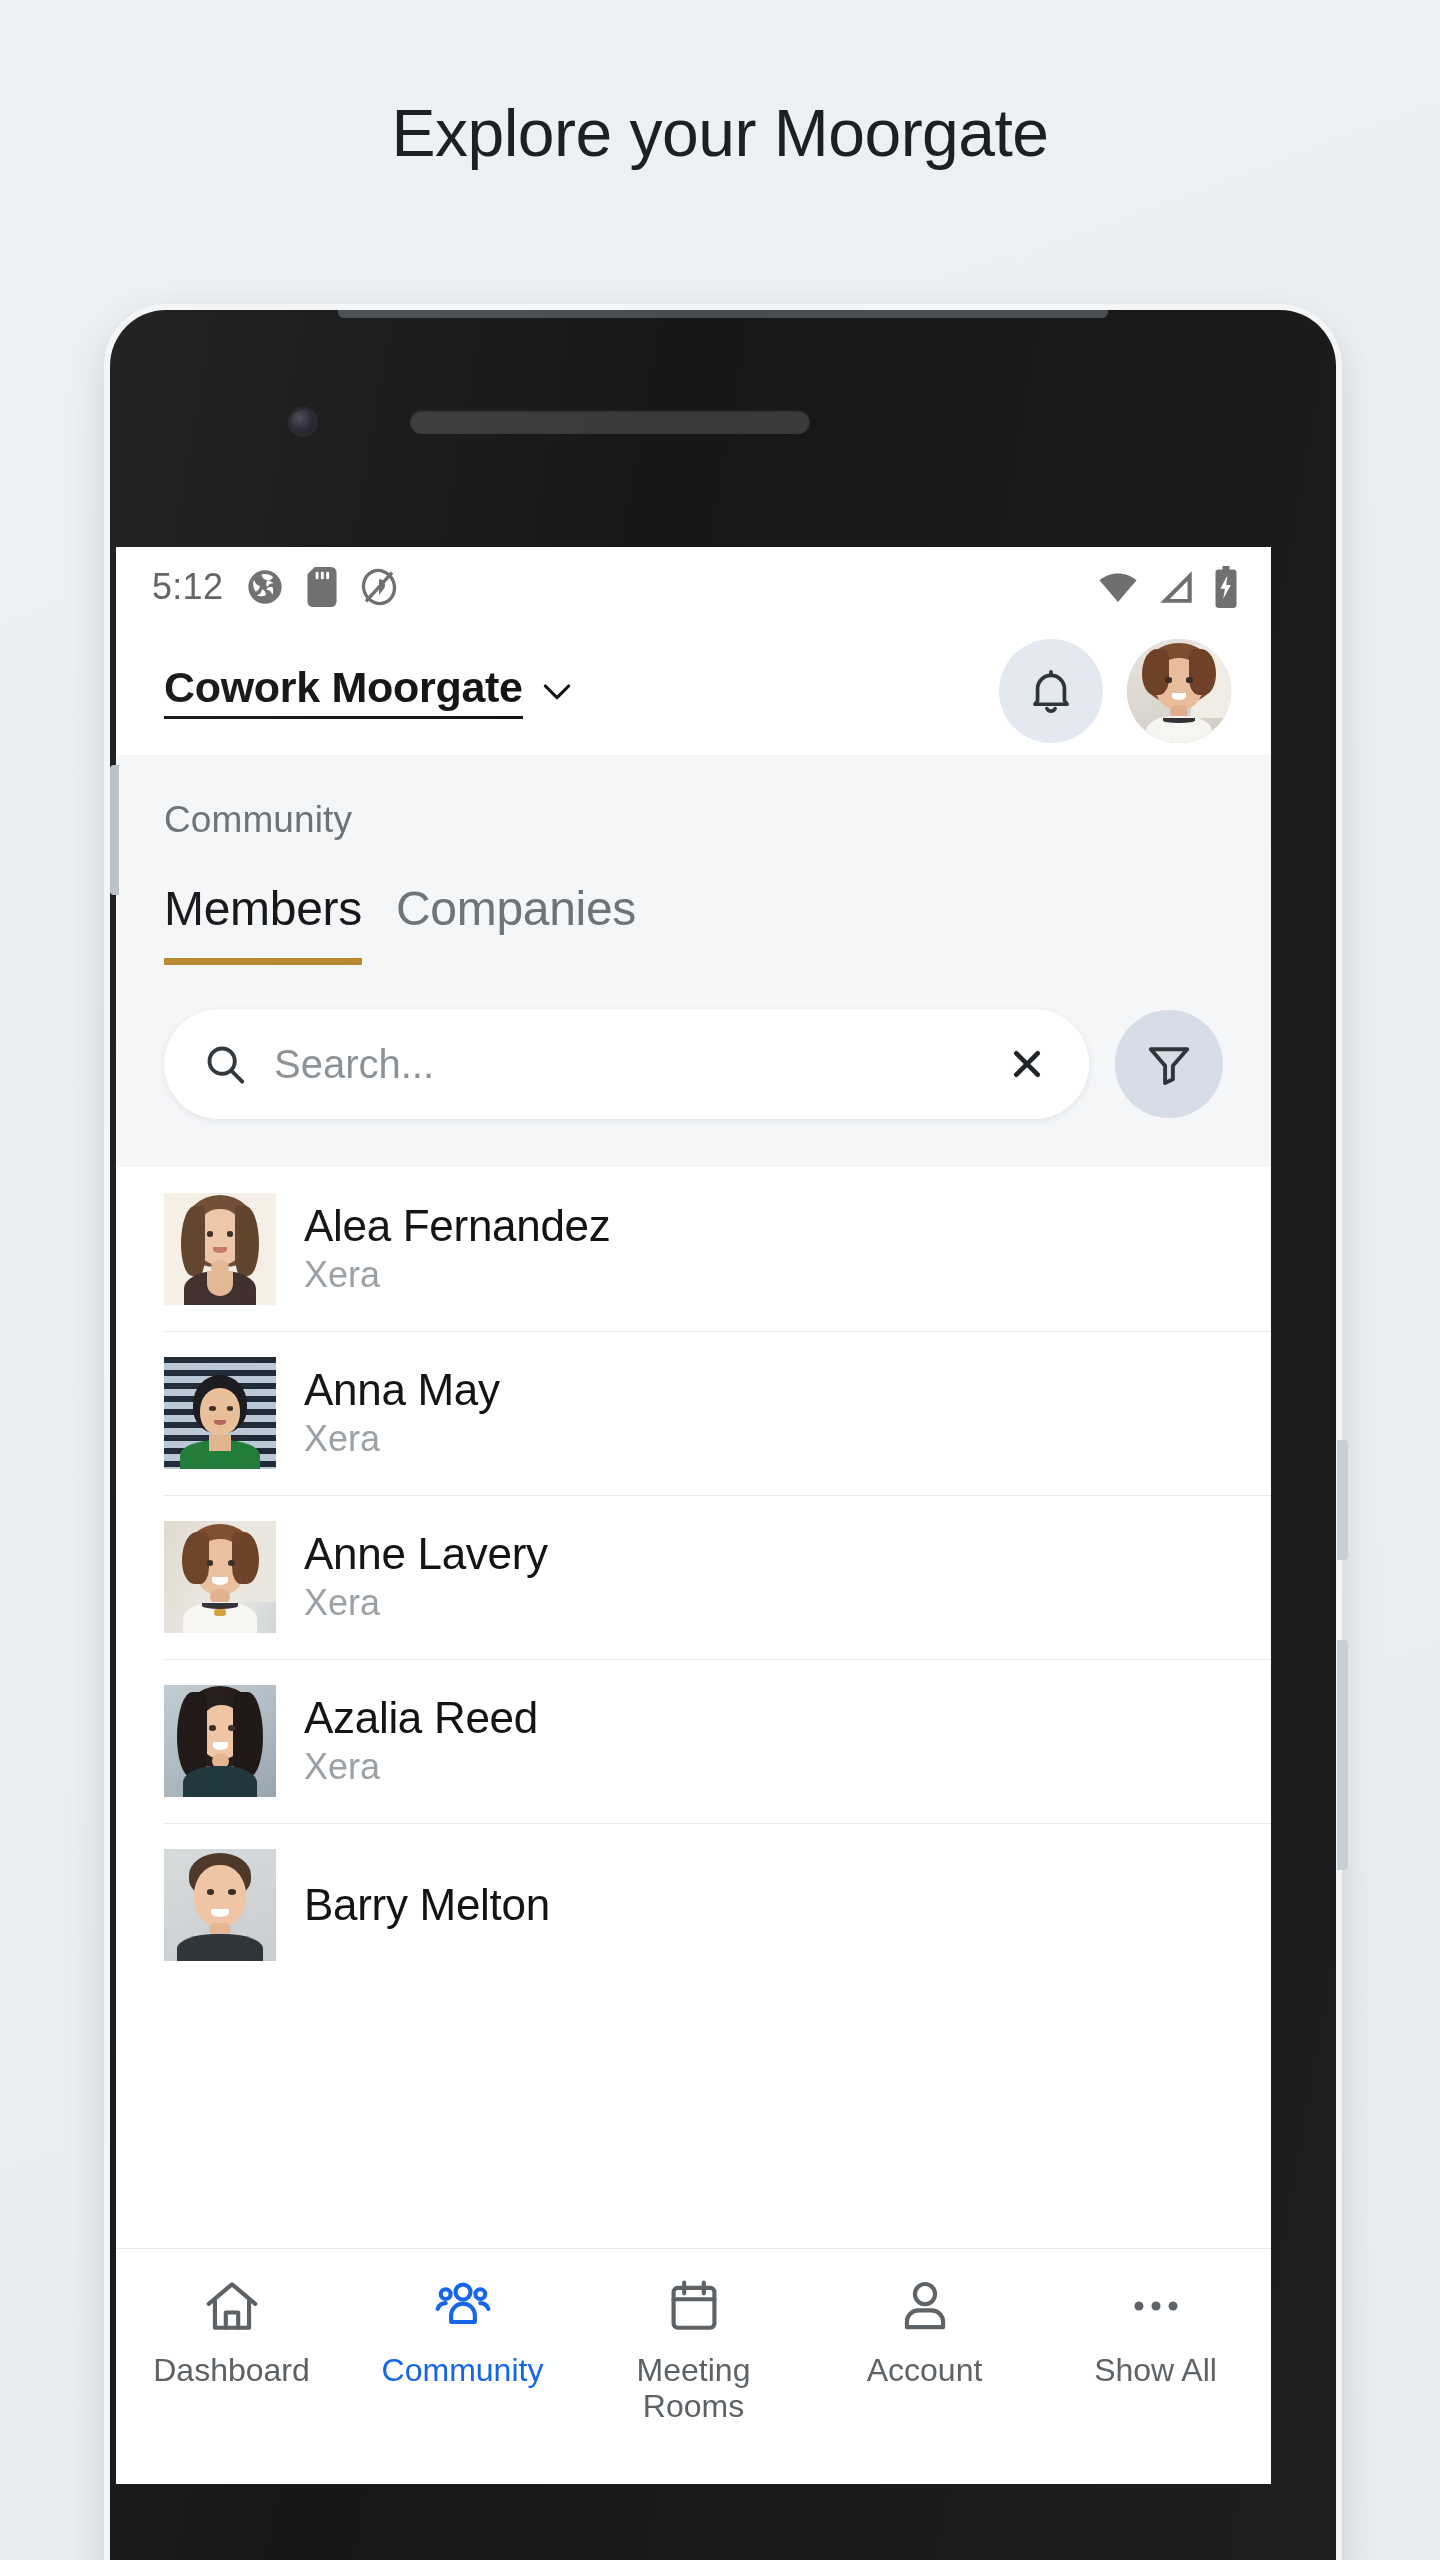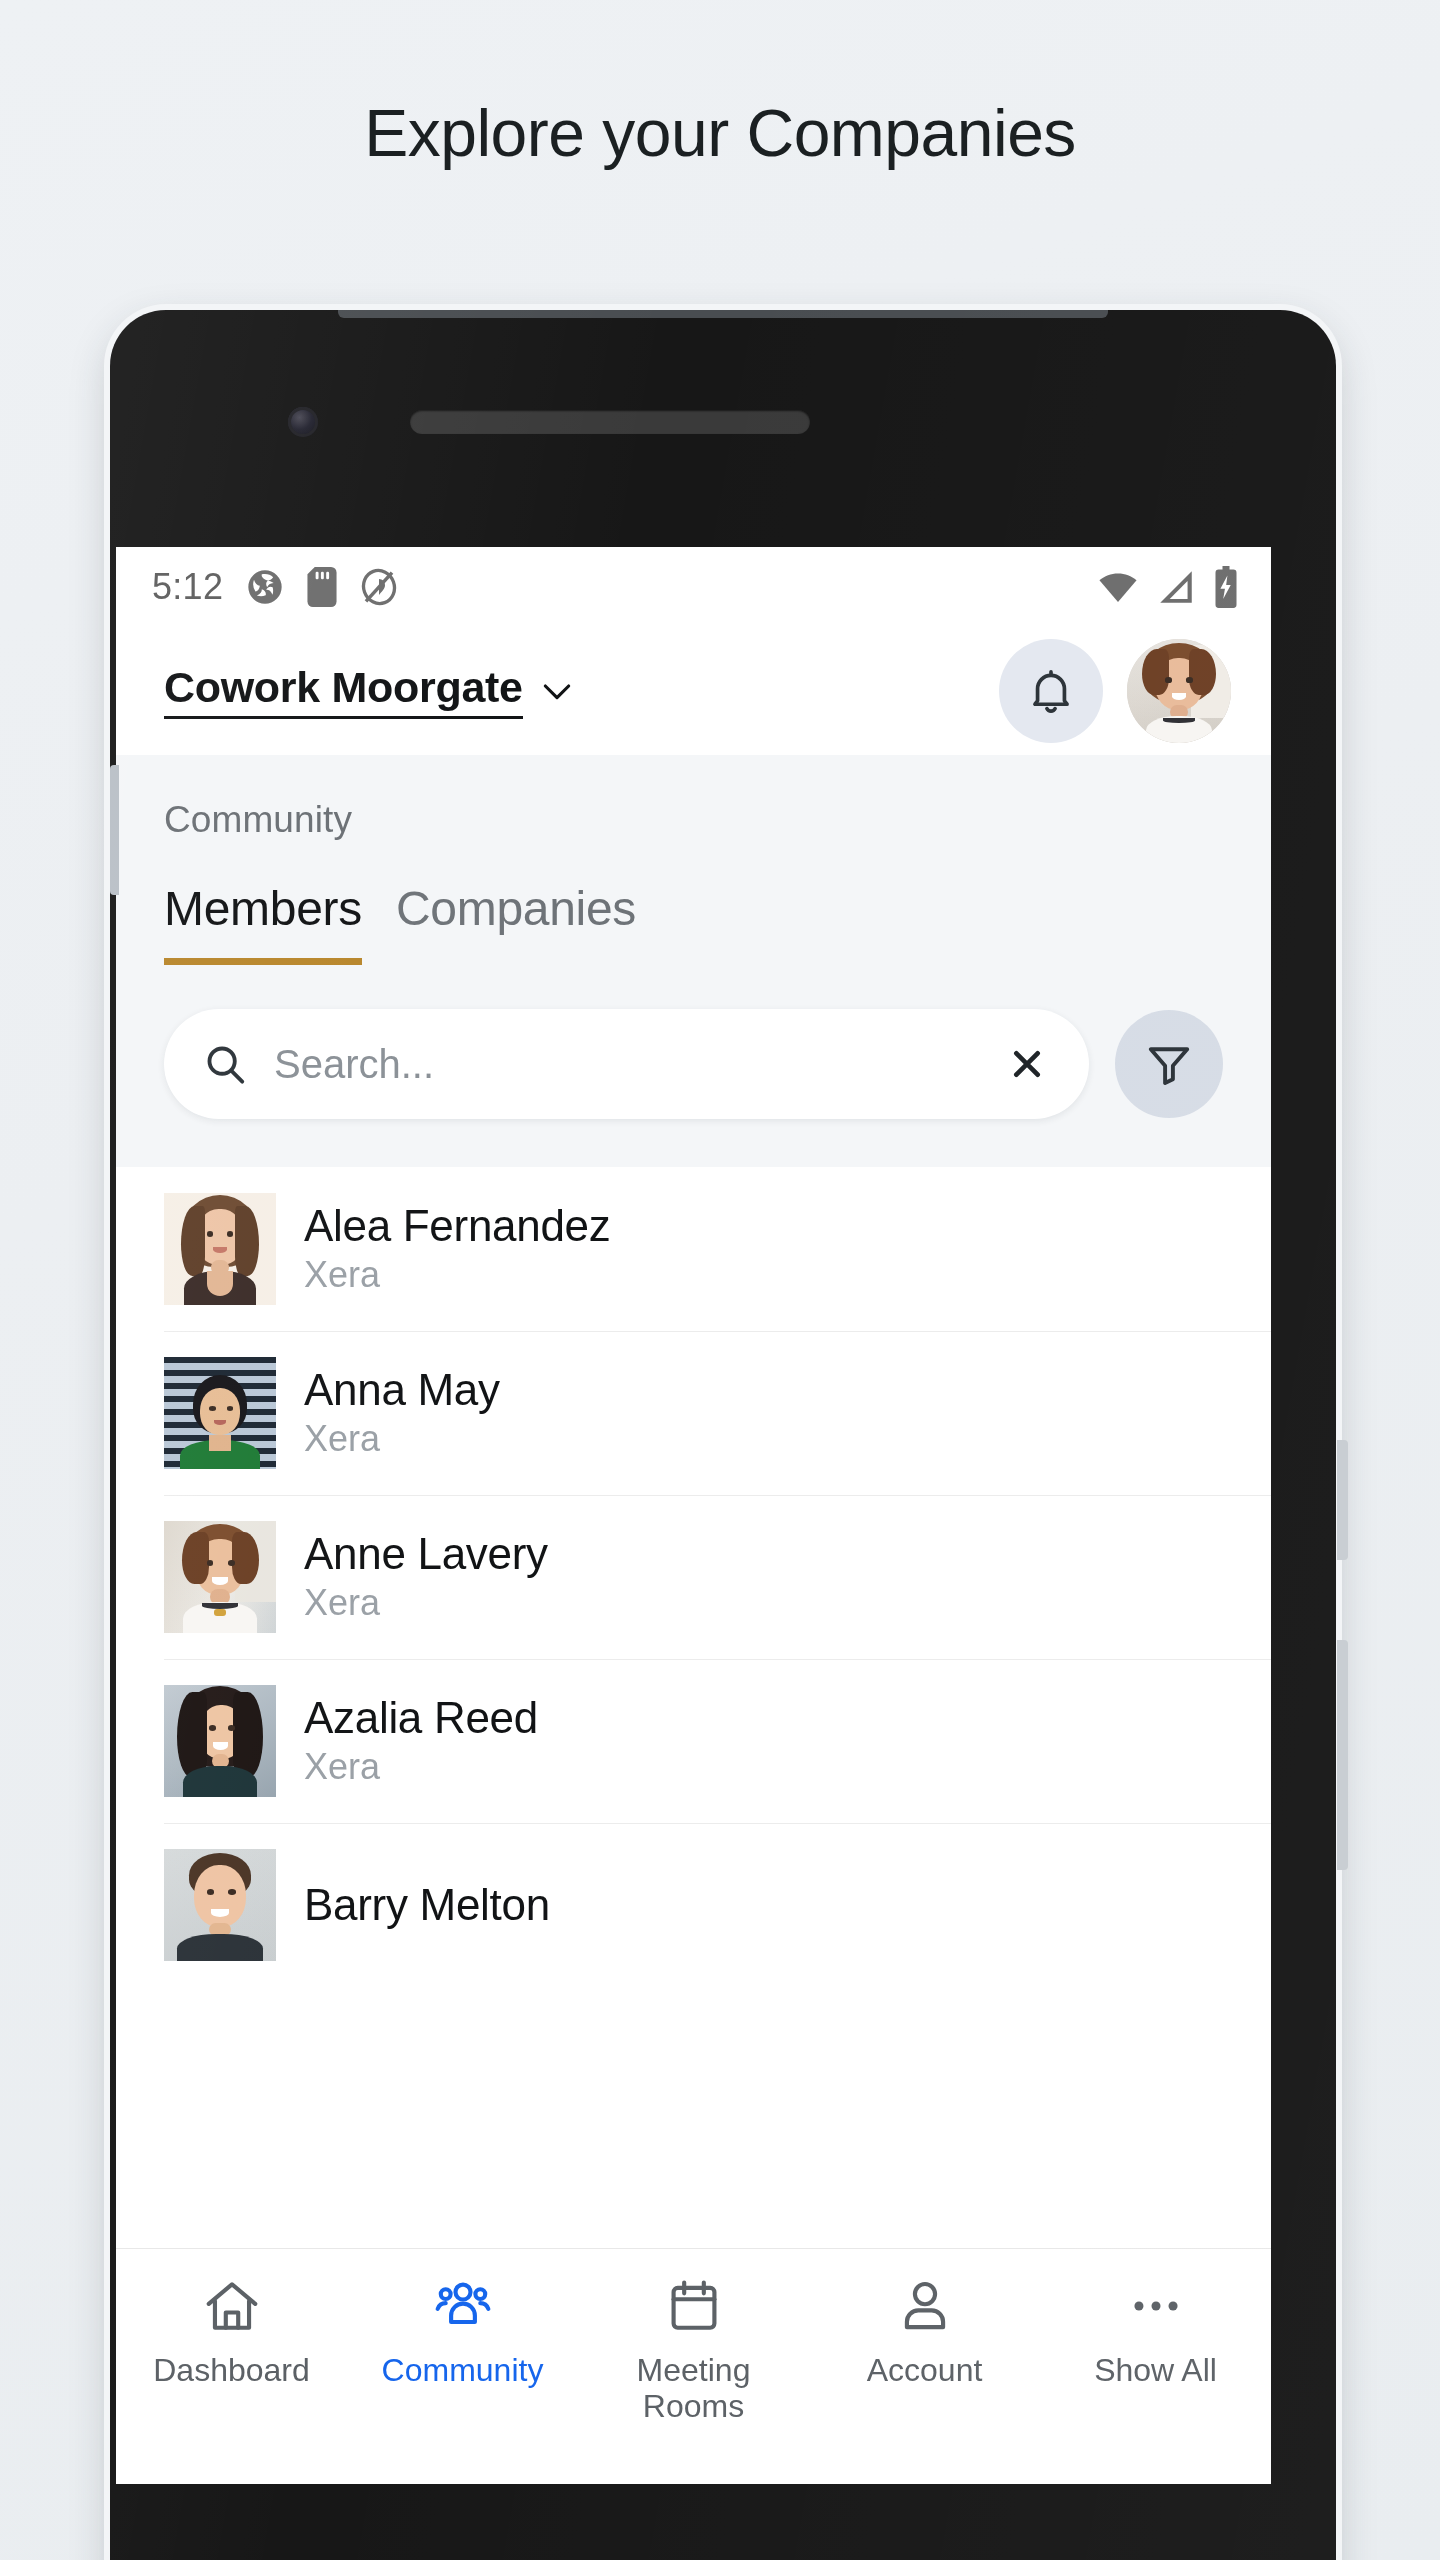--- a/index.html
+++ b/index.html
@@ -375,21 +375,21 @@
   .face .hair { position: absolute; border-radius: 50% 50% 42% 42%; }
   .face .skin { position: absolute; border-radius: 48% 48% 46% 46%; }
   .face .neck { position: absolute; border-radius: 10px; }
   .face .body { position: absolute; border-radius: 46% 46% 0 0; }
   .face .eye { position: absolute; border-radius: 50%; background: #3a2b22; }
   .face .mouth { position: absolute; border-radius: 0 0 60% 60%; }
 </style>
 </head>
 <body>
 
-<div class="page-headline">Explore your Companies</div>
+<div class="page-headline">Explore your Moorgate</div>
 
 <div class="device">
   <div class="device-body">
 
     <div class="top-notch-bar"></div>
     <div class="camera"></div>
     <div class="earpiece"></div>
 
     <div class="screen">
 

